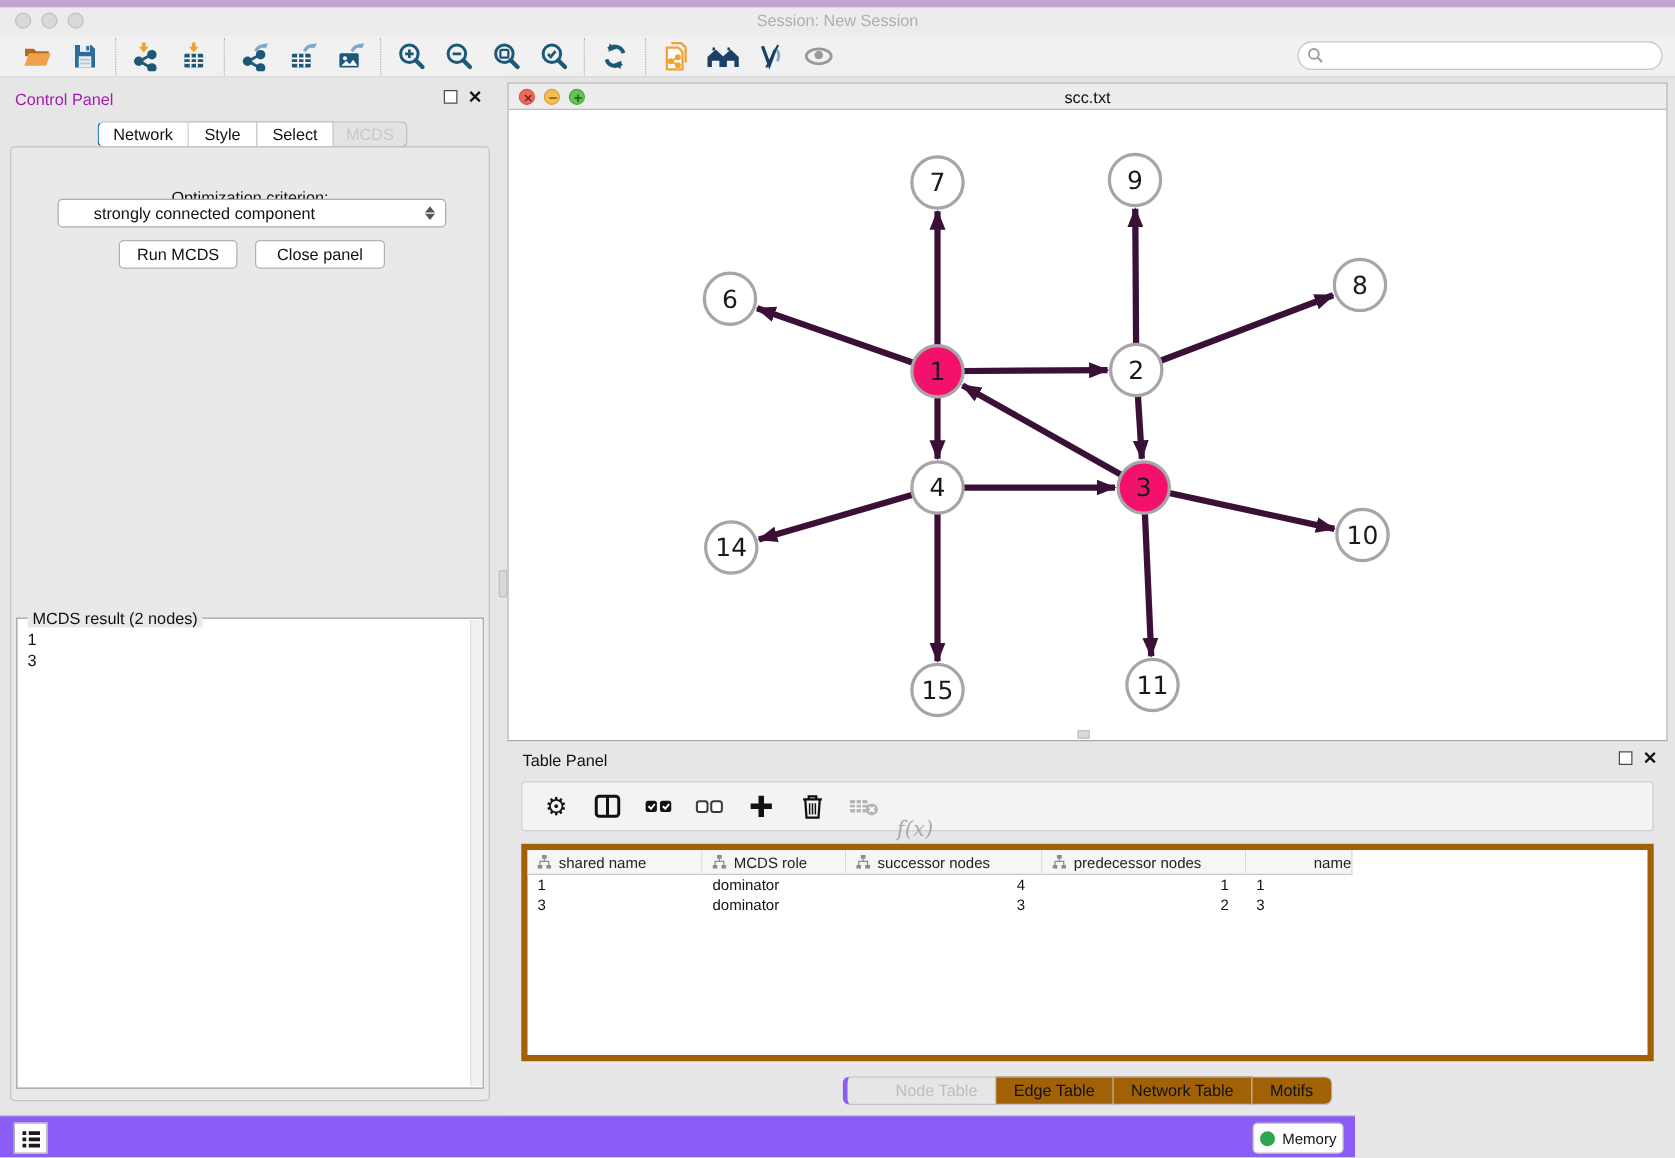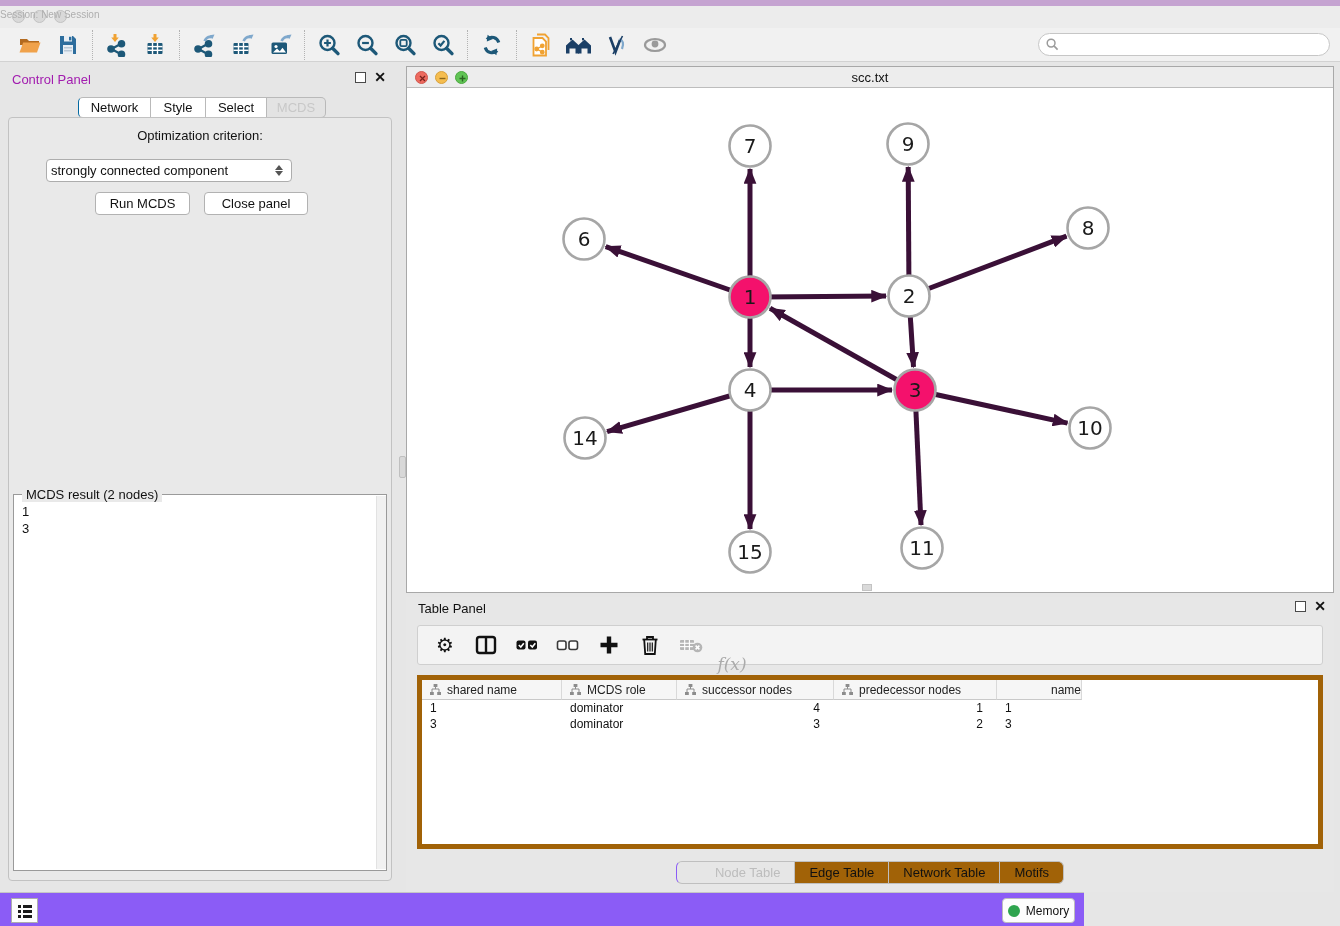--- a/index.html
+++ b/index.html
@@ -4,21 +4,21 @@
 <style>
   * { margin:0; padding:0; box-sizing:border-box; }
   html,body { width:1340px; height:926px; background:#E6E6E6; font-family:"Liberation Sans",sans-serif; overflow:hidden; }
   #app { position:relative; width:1340px; height:926px; background:#E6E6E6; }
 
   
   .top-strip { position:absolute; left:0; top:0; width:1340px; height:6px; background:#C5A3D1; }
   .titlebar { position:absolute; left:0; top:6px; width:1340px; height:22px; background:#ECECEC; }
   .titlebar .traffic { position:absolute; top:4px; left:12px; display:flex; gap:8px; }
   .titlebar .light { width:13px; height:13px; border-radius:50%; background:#D9D9D9; border:1px solid #C2C2C2; }
-  .titlebar .wtitle { position:absolute; left:0; right:0; top:3px; font-size:10px; color:#AFAFAF; }
+  .titlebar .wtitle { position:absolute; left:0; right:0; top:3px; text-align:center; font-size:13px; color:#AFAFAF; }
 
   
   .toolbar { position:absolute; left:0; top:28px; width:1340px; height:34px; background:#F1F1F1; border-bottom:1px solid #D2D2D2; display:flex; align-items:center; padding-left:6px; }
   .tgroup { display:flex; align-items:center; gap:6px; padding:0 8px; }
   .sep { width:0; height:30px; border-left:1px dotted #B3B3B3; }
   .tbtn { width:32px; height:30px; border:none; background:transparent; display:flex; align-items:center; justify-content:center; cursor:default; }
   .tbtn svg { display:block; }
   .search-wrap { position:absolute; right:10px; top:5px; width:292px; height:23px; }
   .search-wrap input { width:100%; height:100%; border:1px solid #C6C6C6; border-radius:12px; background:#fff; padding-left:26px; font-size:12px; outline:none; }
   .search-wrap svg { position:absolute; left:8px; top:5px; }
@@ -30,22 +30,22 @@
   .cp-icons { right:14px; }
   .float-ic { width:11px; height:11px; border:1.5px solid #4A4A4A; background:#fff; display:inline-block; }
   .close-ic { font-size:14px; font-weight:bold; color:#111; line-height:11px; }
   .cp-tabs { position:absolute; left:78px; top:35px; display:flex; }
   .cp-tab { height:21px; line-height:19px; text-align:center; font-size:13px; background:#fff; border:1px solid #B9B9B9; border-left:none; color:#111; }
   .cp-tab:first-child { border-left:1px solid #0369a1; border-radius:5px 0 0 5px; }
   .cp-tab:last-child { border-radius:0 5px 5px 0; }
   .cp-tab.active { background:#E3E3E3; color:#C8C8C8; }
   .w73{width:73px}.w55{width:55px}.w61{width:61px}.w59{width:59px}
   .cp-box { position:absolute; left:8px; top:55px; width:384px; height:764px; background:#E9E9E9; border:1px solid #C2C2C2; border-radius:4px; }
-  .opt-label { position:absolute; left:0; right:0; top:10px; text-align:center; font-size:13px; color:#111; }
-  .criterion { position:absolute; left:37px; top:41px; width:246px; height:23px; background:#fff; border:1px solid #ADADAD; border-radius:4px; font-size:13px; line-height:21px; padding-left:4px; color:#111; }
+  .opt-label { position:absolute; left:0; right:0; top:32px; text-align:center; font-size:13px; color:#111; }
+  .criterion { position:absolute; left:37px; top:41px; width:311px; height:23px; background:#fff; border:1px solid #ADADAD; border-radius:4px; font-size:13px; line-height:21px; padding-left:28px; color:#111; }
   .criterion .chev { position:absolute; right:4px; top:2px; width:16px; height:17px; display:flex; flex-direction:column; align-items:center; justify-content:center; gap:1px; }
   .criterion .chev span { width:0; height:0; border-left:4px solid transparent; border-right:4px solid transparent; }
   .chev .up { border-bottom:5px solid #555; }
   .chev .dn { border-top:5px solid #555; }
   .cp-btn { position:absolute; top:74px; height:23px; background:#fff; border:1px solid #B2B2B2; border-radius:4px; font-size:13px; color:#111; text-align:center; line-height:21px; }
   .btn-run { left:86px; width:95px; }
   .btn-close { left:195px; width:104px; }
   .result-group { position:absolute; left:4px; top:376px; width:374px; height:377px; border:1px solid #9A9A9A; background:#fff; }
   .result-title { position:absolute; left:8px; top:-8px; background:#E9E9E9; padding:0 4px; font-size:13px; color:#111; }
   .result-list { position:absolute; left:0; top:2px; right:11px; bottom:0; padding:6px 0 0 8px; font-size:13px; color:#111; line-height:17px; }
@@ -77,21 +77,21 @@
   .thead { display:flex; height:20px; }
   .th { background:#F6F6F6; border-right:1px solid #D9D9D9; border-bottom:1px solid #C9C9C9; font-size:12px; color:#222; display:flex; align-items:center; gap:6px; padding-left:8px; }
   .th.center { justify-content:flex-end; padding-left:0; }
   .tbody .tr { display:flex; height:16px; }
   .td { font-size:12px; color:#111; line-height:16px; padding:0 4px; white-space:nowrap; overflow:hidden; }
   .c0{width:140px}.c1{width:115px}.c2{width:157px}.c3{width:163px}.c4{width:85px}
   .t-right { text-align:right; padding-right:14px; }
   .t-left { text-align:left; padding-left:8px; }
   .tp-tabs { position:absolute; left:0; right:0; top:264px; display:flex; justify-content:center; }
   .tp-tab { height:23px; line-height:21px; font-size:13px; background:#a16207; border:1px solid #BFBFBF; border-left:none; padding:0 14px; color:#111; }
-  .tp-tab:first-child { border-left:1px solid #8b5cf6; border-radius:6px 0 0 6px;padding-left:38px; }
+  .tp-tab:first-child { border-left:4px solid #8b5cf6; border-radius:6px 0 0 6px;padding-left:38px; }
   .tp-tab:last-child { border-radius:0 6px 6px 0; }
   .tp-tab.active { background:#E6E6E6; color:#BDBDBD; }
 
   
   .statusbar { position:absolute; left:0; top:892px; width:1084px; height:34px; background:#8b5cf6; border-top:1px solid #C6C6C6; }
   .sb-list-btn { position:absolute; left:11px; top:5px; width:27px; height:25px; background:#FDFDFD; border:1px solid #ADADAD; display:flex; align-items:center; justify-content:center; }
   .sb-mem-btn { position:absolute; right:9px; top:5px; width:73px; height:25px; background:#FDFDFD; border:1px solid #BDBDBD; border-radius:4px; display:flex; align-items:center; justify-content:center; gap:6px; font-size:12px; color:#111; }
   .mem-dot { width:12px; height:12px; border-radius:50%; background:#2EA44E; }
 </style>
 </head>

